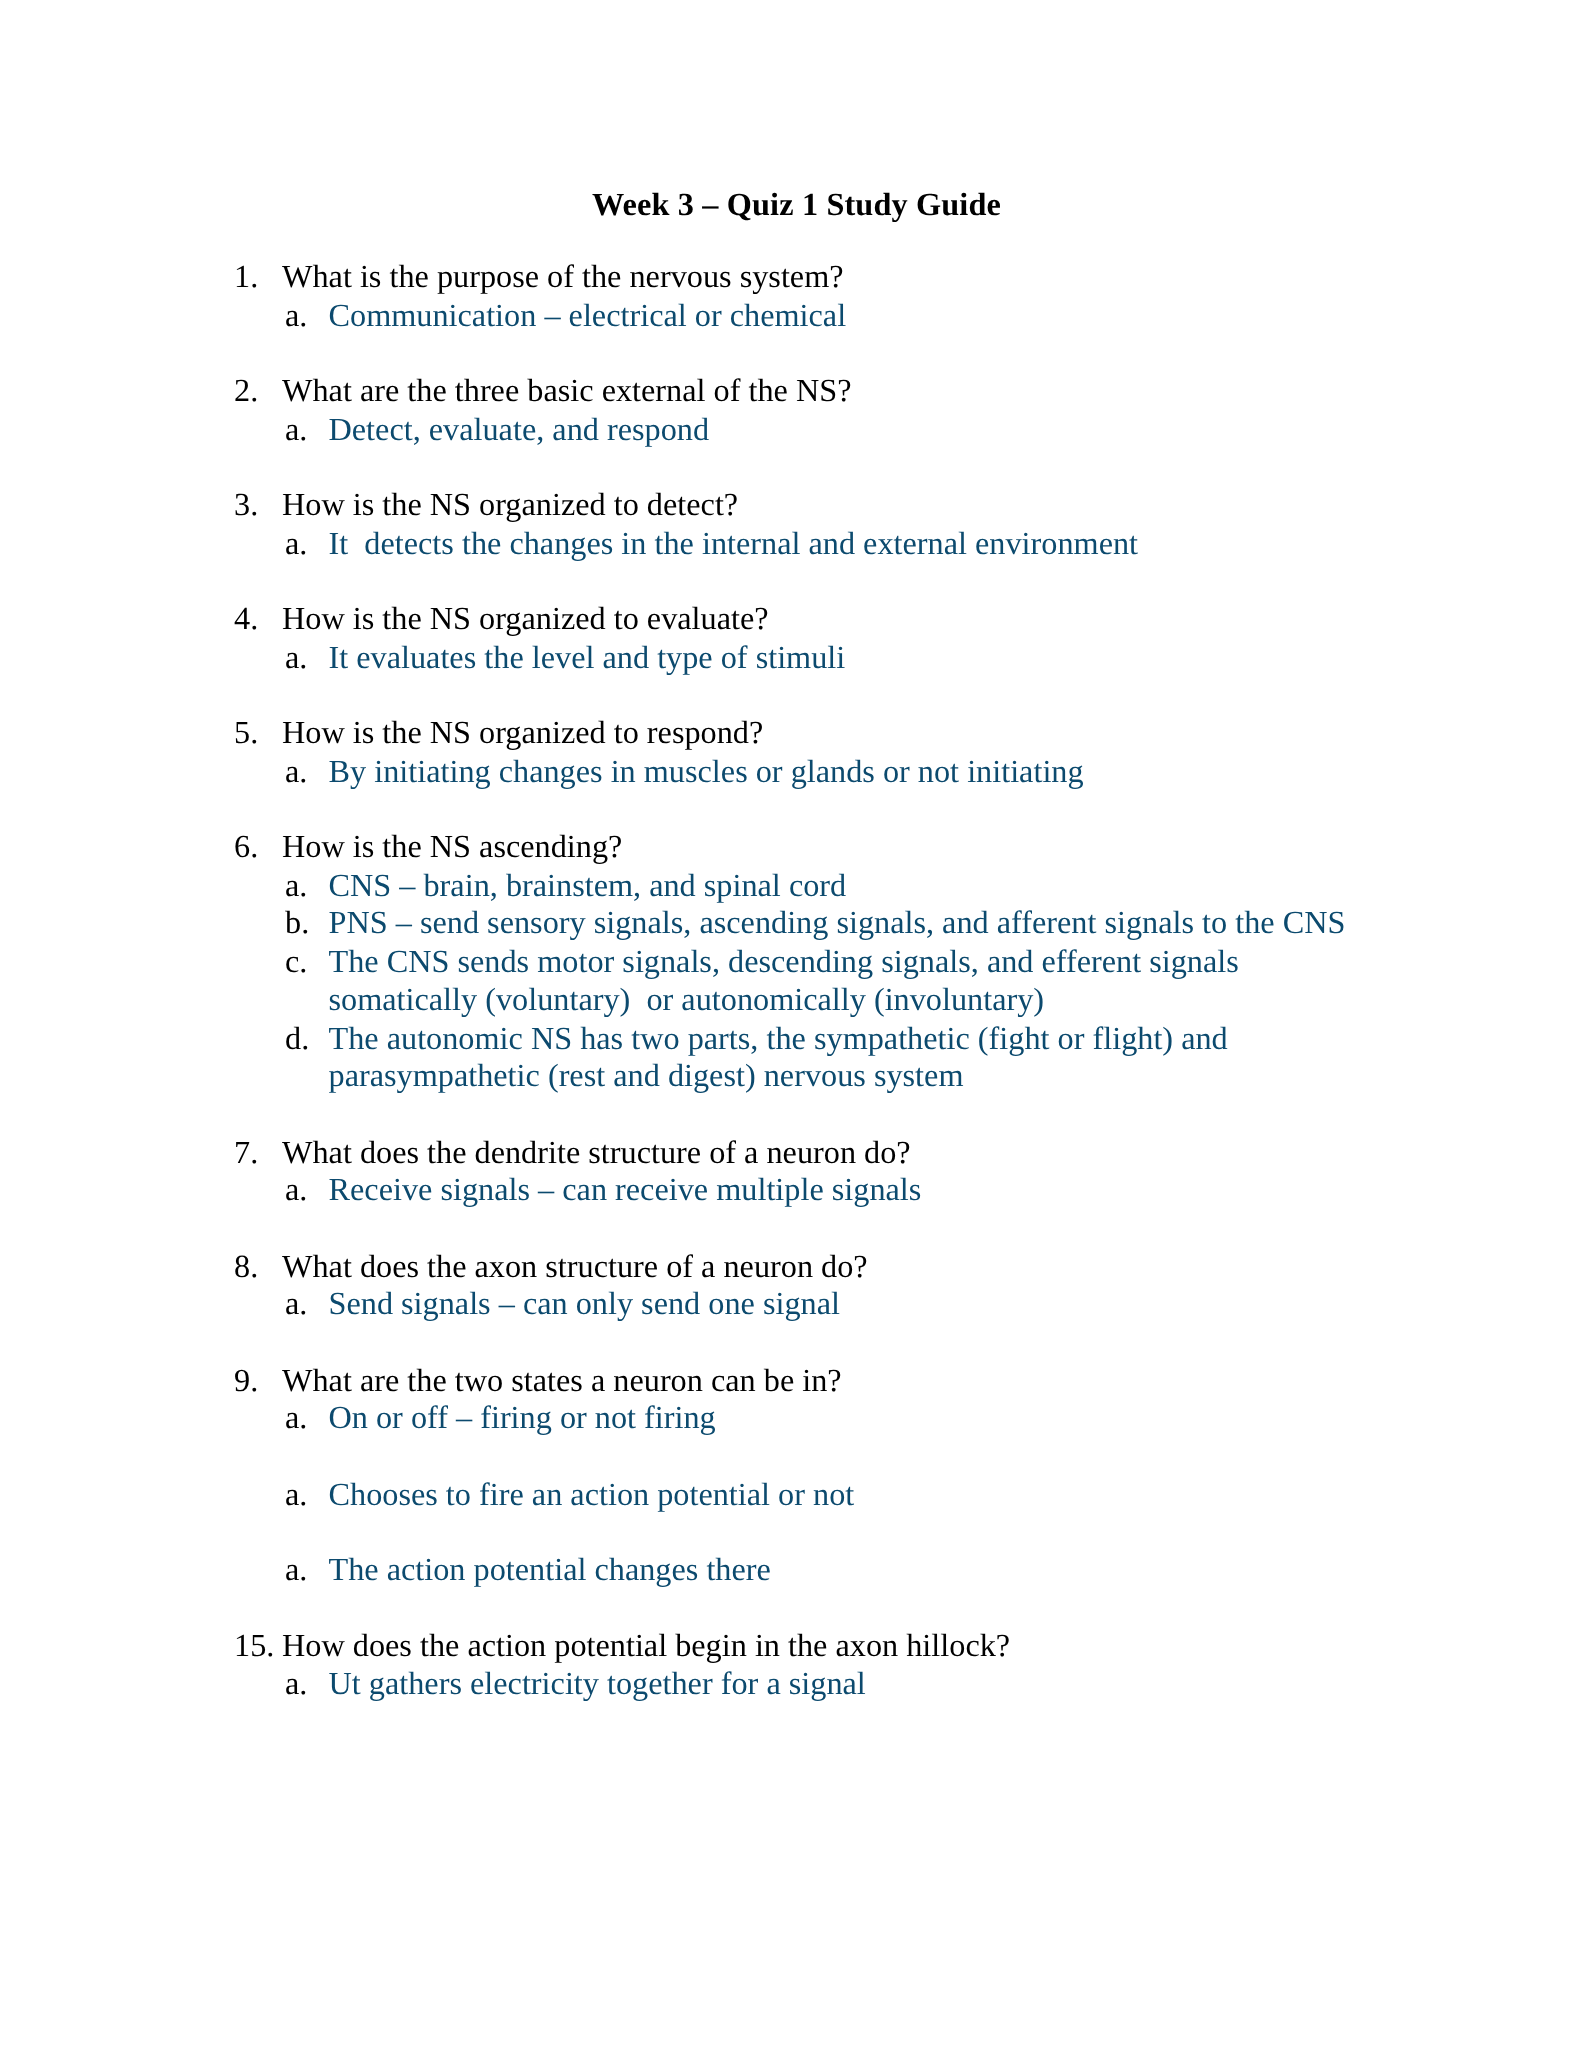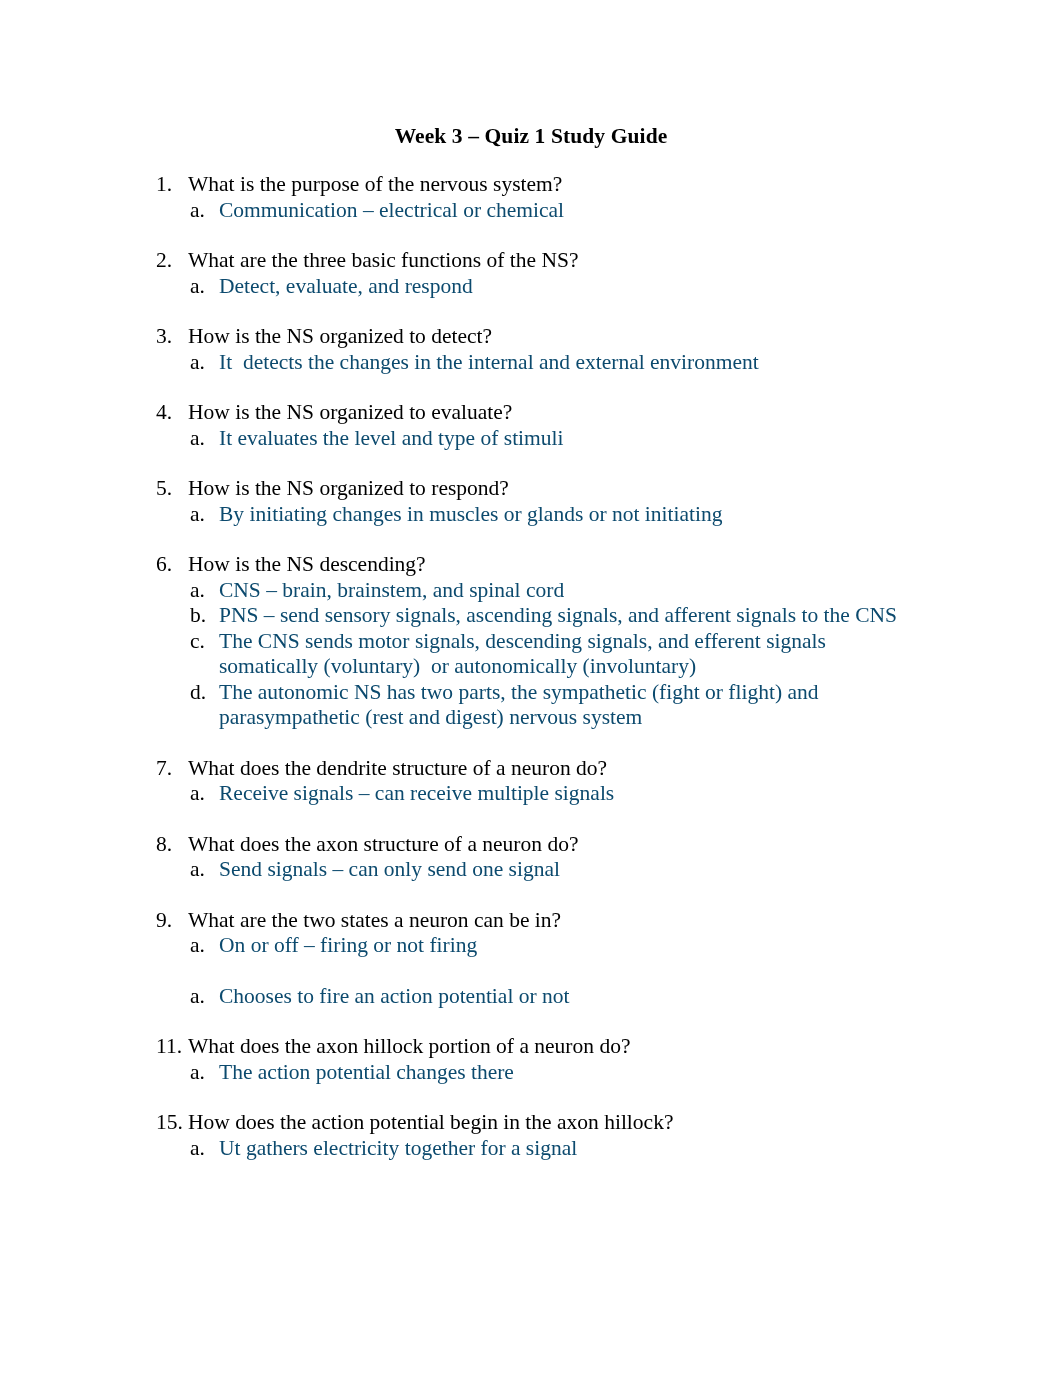--- a/index.html
+++ b/index.html
@@ -96,21 +96,21 @@
           <ol class="sub-list">
             <li class="a-line">
               <span class="a-marker">a.</span>
               <span class="a-text">Communication – electrical or chemical</span>
             </li>
           </ol>
         </li>
         <li class="qa-group">
           <div class="q-line">
             <span class="q-num">2.</span>
-            <span class="q-text">What are the three basic functions of the NS?</span>
+            <span class="q-text">What are the three basic external of the NS?</span>
           </div>
           <ol class="sub-list">
             <li class="a-line">
               <span class="a-marker">a.</span>
               <span class="a-text">Detect, evaluate, and respond</span>
             </li>
           </ol>
         </li>
         <li class="qa-group">
           <div class="q-line">
@@ -144,21 +144,21 @@
           <ol class="sub-list">
             <li class="a-line">
               <span class="a-marker">a.</span>
               <span class="a-text">By initiating changes in muscles or glands or not initiating</span>
             </li>
           </ol>
         </li>
         <li class="qa-group">
           <div class="q-line">
             <span class="q-num">6.</span>
-            <span class="q-text">How is the NS descending?</span>
+            <span class="q-text">How is the NS ascending?</span>
           </div>
           <ol class="sub-list">
             <li class="a-line">
               <span class="a-marker">a.</span>
               <span class="a-text">CNS – brain, brainstem, and spinal cord</span>
             </li>
             <li class="a-line">
               <span class="a-marker">b.</span>
               <span class="a-text">PNS – send sensory signals, ascending signals, and afferent signals to the CNS</span>
             </li>
@@ -210,24 +210,20 @@
         </li>
         <li class="qa-group">
           <ol class="sub-list">
             <li class="a-line">
               <span class="a-marker">a.</span>
               <span class="a-text">Chooses to fire an action potential or not</span>
             </li>
           </ol>
         </li>
         <li class="qa-group">
-          <div class="q-line">
-            <span class="q-num">11.</span>
-            <span class="q-text">What does the axon hillock portion of a neuron do?</span>
-          </div>
           <ol class="sub-list">
             <li class="a-line">
               <span class="a-marker">a.</span>
               <span class="a-text">The action potential changes there</span>
             </li>
           </ol>
         </li>
         <li class="qa-group">
           <div class="q-line">
             <span class="q-num">15.</span>

